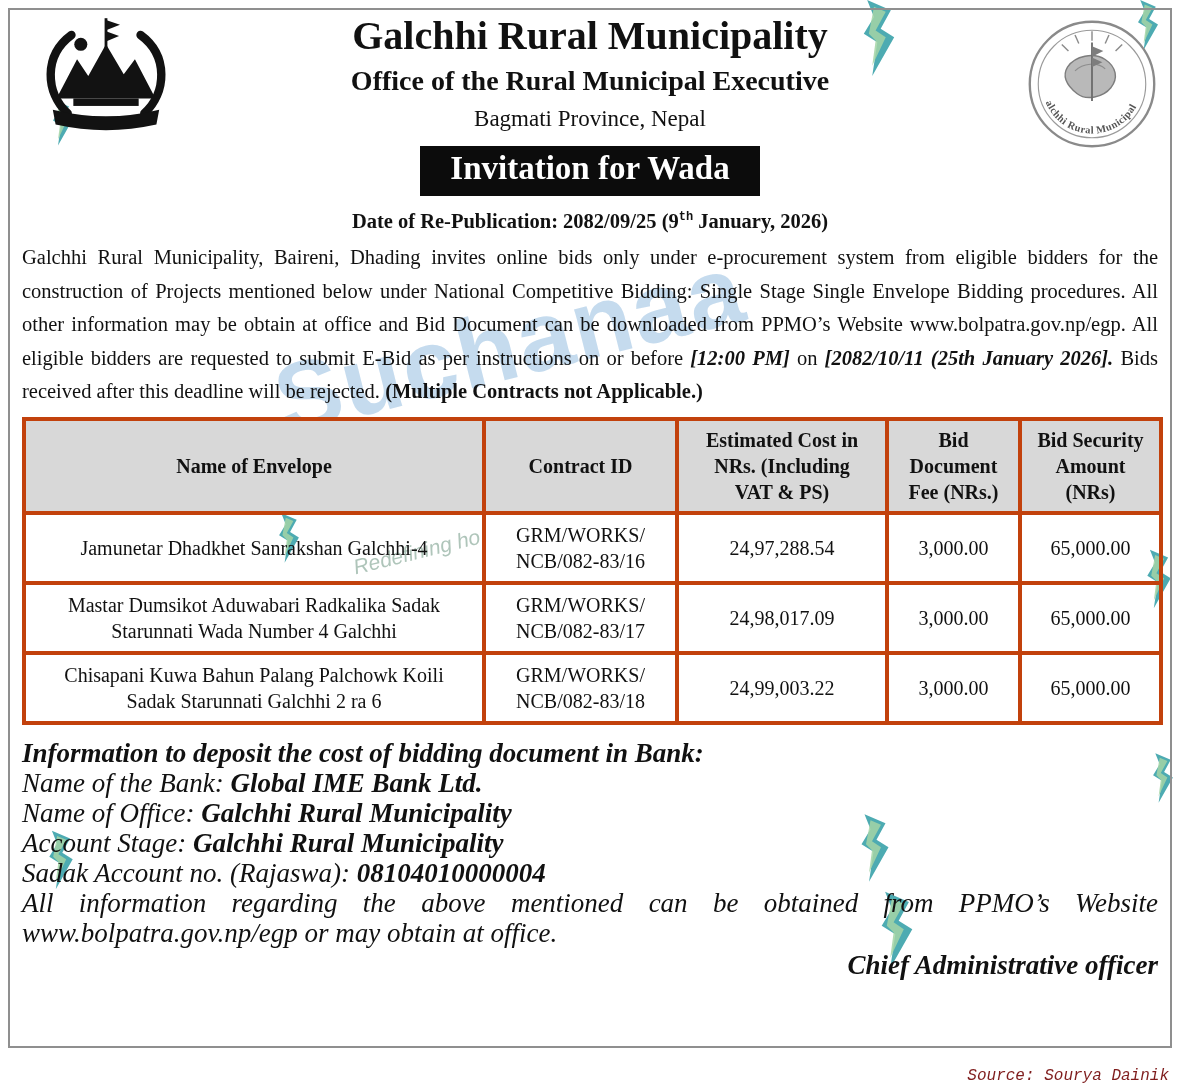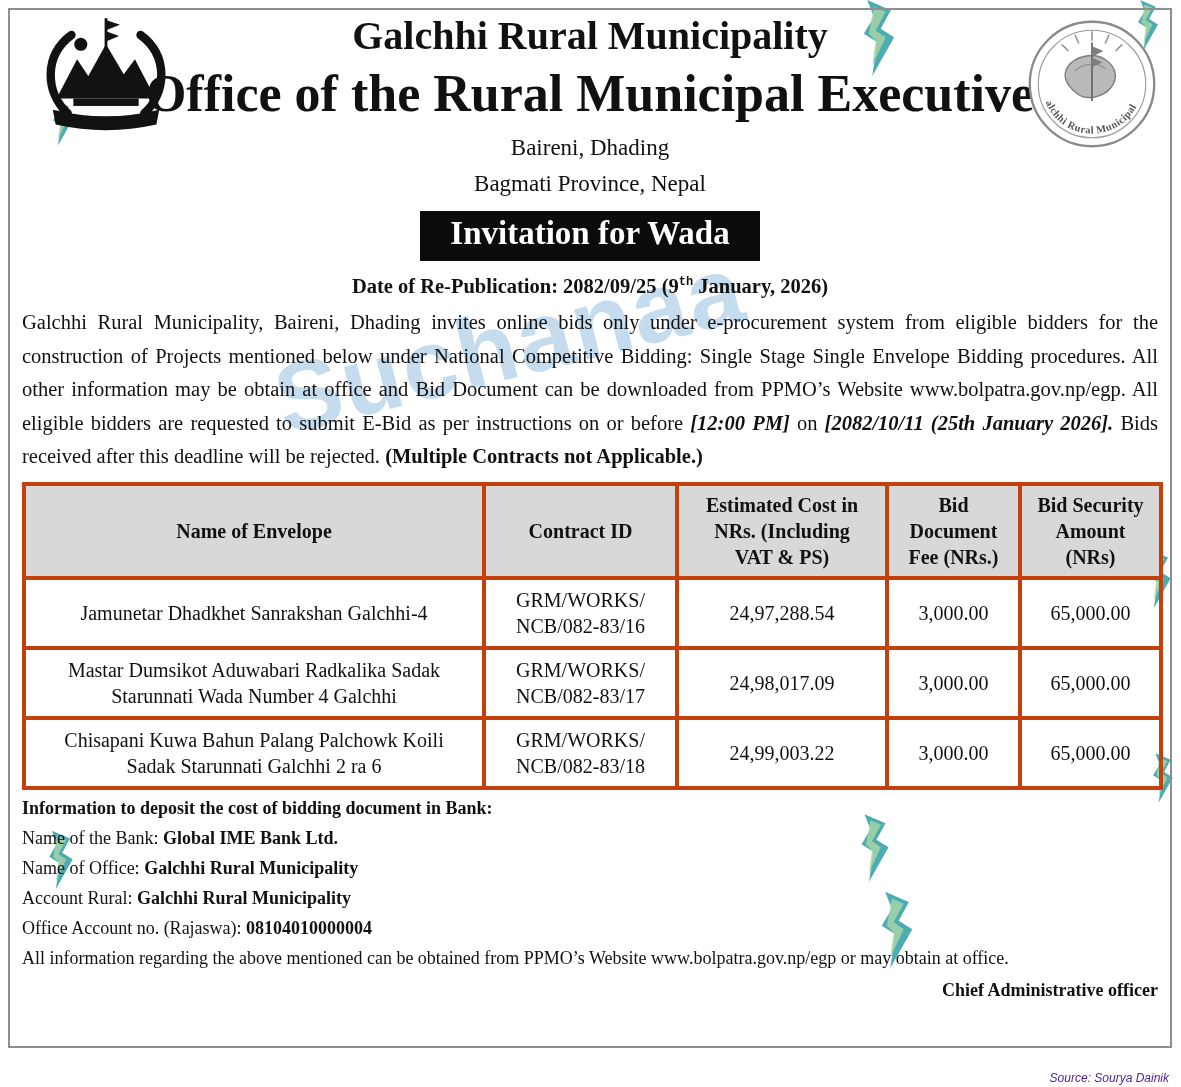--- a/index.html
+++ b/index.html
@@ -14,42 +14,42 @@
            color:rgba(110,150,130,0.55);transform:rotate(-14deg);
            font-family:"Liberation Sans",sans-serif;}
   .wm-arrow{position:absolute;opacity:0.85;}
   
   .frame{position:absolute;left:8px;top:8px;right:9px;bottom:39px;border:2px solid #8f8f8f;
          padding:2px 12px 4px 12px;z-index:1;}
   .header{position:relative;text-align:center;}
   .logo-left{position:absolute;left:14px;top:2px;width:140px;height:122px;}
   .logo-right{position:absolute;right:0;top:4px;width:132px;height:132px;}
   h1.title{margin:2px 0 0;font-size:40px;line-height:1.12;font-weight:bold;}
-  h2.subtitle{margin:6px 0 0;font-size:52px;line-height:1.12;font-weight:bold;text-align:center;}
+  h2.subtitle{margin:6px 0 0;font-size:28px;line-height:1.12;font-weight:bold;text-align:center;}
   .addr1{font-size:23px;margin-top:12px;}
   .addr2{font-size:23px;margin-top:10px;}
   .banner-wrap{margin-top:14px;}
   .banner{display:inline-block;background:#0c0c0c;color:#fff;font-size:33px;font-weight:bold;
           padding:4px 30px 9px;}
   .date-line{text-align:center;font-weight:bold;font-size:20.5px;margin:14px 0 8px;}
   .date-line sup{font-size:12px;font-family:Liberation Mono, monospace;}
   .intro{font-size:20.5px;line-height:33.5px;text-align:justify;margin:0 0 8px;}
   .bi{font-weight:bold;font-style:italic;}
   table.bids{width:100%;border-collapse:collapse;table-layout:fixed;}
   .bids th,.bids td{border:4px solid #c2410c;text-align:center;vertical-align:middle;
           white-space:pre-line;}
   .bids th{background:#d8d8d8;font-size:20px;font-weight:bold;padding:6px 4px;line-height:26px;}
   .bids td{font-size:20px;padding:7px 6px;line-height:26px;height:52px;}
-  .bank{font-size:18px;margin-top:3px;line-height:30px;}
+  .bank{font-size:27px;margin-top:13px;line-height:30px;font-style:italic;}
   .bank p{margin:0;}
   .bank-heading{font-weight:bold;}
   .bank-footer{text-align:justify;}
   .signature{text-align:right;font-weight:bold;margin-top:2px !important;}
-  .source{position:absolute;right:12px;bottom:2px;font-style:italic;font-size:12px;
-          font-family:Liberation Sans, sans-serif;color:#4c1d95;}
+  .source{position:absolute;right:12px;bottom:2px;font-style:italic;font-size:16px;
+          font-family:Liberation Mono, monospace;color:#7f1d1d;}
 </style>
 </head>
 <body>
 
 <div class="page">
 
   <div class="wm-layer">
     <svg width="0" height="0" style="position:absolute" aria-hidden="true">
       <defs>
         <symbol id="wmArrow" viewBox="0 0 40 90">
@@ -124,21 +124,20 @@
           <defs>
               <path id="sealArc" d="M22,92 A53,53 0 0 0 118,92"></path>
             </defs>
           <text font-size="11" font-weight="bold" fill="#555555" letter-spacing="0.5">
             <textPath href="#sealArc" startOffset="50%" text-anchor="middle">Galchhi Rural Municipality</textPath>
           </text>
         </svg>
       </div>
       <h1 class="title">Galchhi Rural Municipality</h1>
       <h2 class="subtitle">Office of the Rural Municipal Executive</h2>
-      <div class="addr1">Baireni, Dhading</div>
       <div class="addr2">Bagmati Province, Nepal</div>
       <div class="banner-wrap">
         <span class="banner">Invitation for Wada</span>
       </div>
     </div>
 
     <p class="date-line"><span>Date of Re-Publication: 2082/09/25 (9</span><sup>th</sup><span> January, 2026)</span></p>
 
     <p class="intro"><span>Galchhi Rural Municipality, Baireni, Dhading invites online bids only under e-procurement system from eligible bidders for the construction of Projects mentioned below under National Competitive Bidding: Single Stage Single Envelope Bidding procedures. All other information may be obtain at office and Bid Document can be downloaded from PPMO’s Website www.bolpatra.gov.np/egp. All eligible bidders are requested to submit E-Bid as per instructions on or before </span><span class="bi">[12:00 PM]</span><span> on </span><span class="bi">[2082/10/11 (25th January 2026].</span><span> Bids received after this deadline will be rejected. </span><b>(Multiple Contracts not Applicable.)</b></p>
 
@@ -192,22 +191,22 @@
           <td>3,000.00</td>
           <td>65,000.00</td>
         </tr>
       </tbody>
     </table>
 
     <div class="bank">
       <p class="bank-heading">Information to deposit the cost of bidding document in Bank:</p>
       <p><span>Name of the Bank: </span><b>Global IME Bank Ltd.</b></p>
       <p><span>Name of Office: </span><b>Galchhi Rural Municipality</b></p>
-      <p><span>Account Rural: </span><b>Galchhi Rural Municipality</b></p>
-      <p><span>Office Account no. (Rajaswa): </span><b>08104010000004</b></p>
+      <p><span>Account Stage: </span><b>Galchhi Rural Municipality</b></p>
+      <p><span>Sadak Account no. (Rajaswa): </span><b>08104010000004</b></p>
       <p class="bank-footer">All information regarding the above mentioned can be obtained from PPMO’s Website www.bolpatra.gov.np/egp or may obtain at office.</p>
       <p class="signature">Chief Administrative officer</p>
     </div>
 
   </div>
 
   <div class="source">Source: Sourya Dainik</div>
 
 </div>
 

